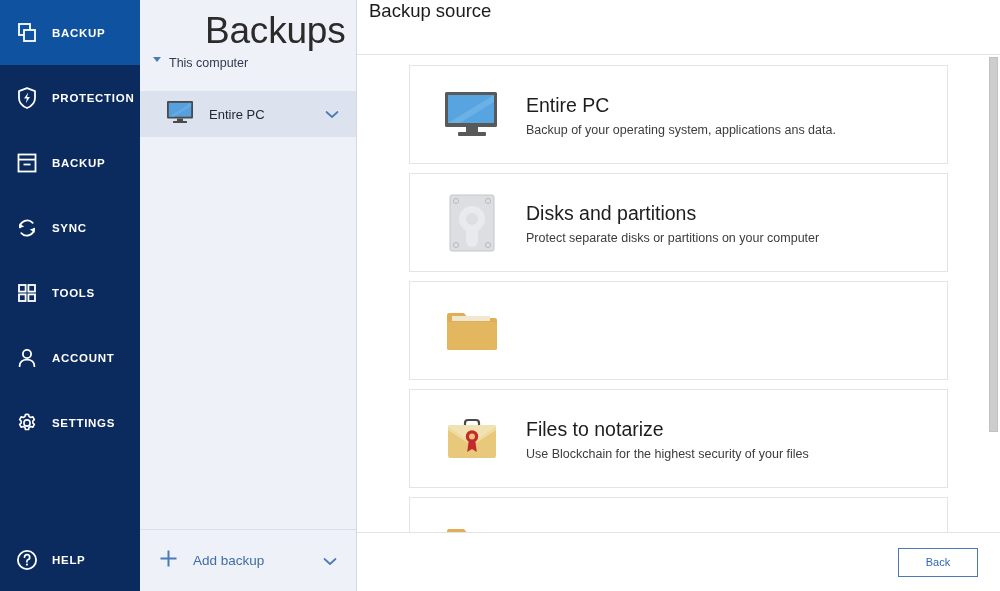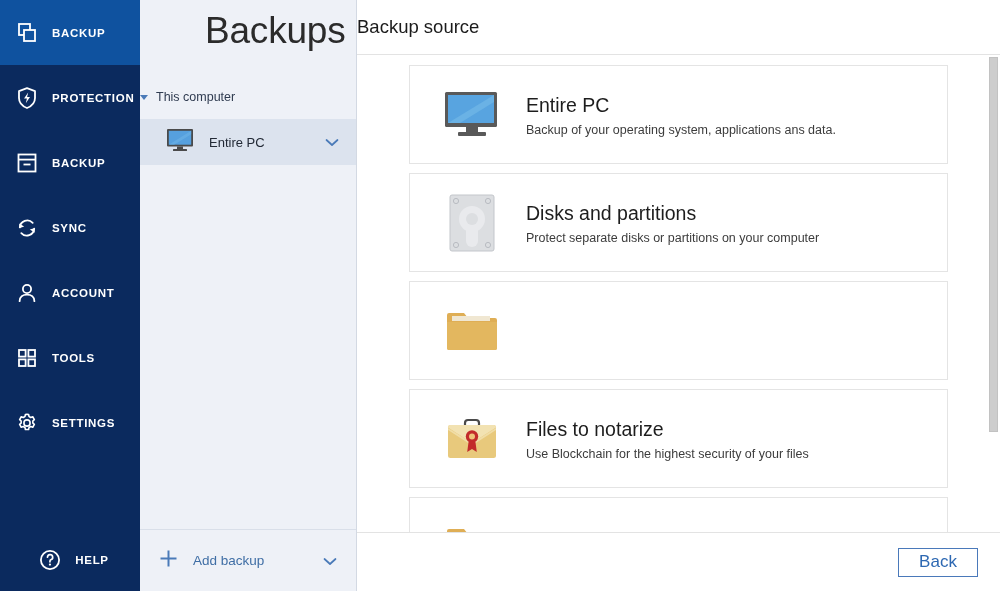--- a/index.html
+++ b/index.html
@@ -42,48 +42,48 @@
   }
   .nav-ico svg { display: block; }
   .nav-label {
     color: #ffffff;
     font-size: 11.5px;
     font-weight: bold;
     letter-spacing: 0.7px;
   }
   .nav-help {
     position: absolute;
-    left: 2px; bottom: 0;
+    left: 12px; bottom: 0;
     width: 140px; height: 62px;
     display: flex; align-items: center;
     padding-left: 0;
     cursor: pointer;
-    justify-content: center;
   }
 
   
   .panel {
     width: 217px; height: 591px;
     flex: 0 0 217px;
     background: #eef1f7;
     border-right: 1px solid #d3d9e3;
     position: relative;
   }
   .panel-title {
     font-size: 37px;
     color: #2b2b2b;
     padding: 10px 0 0 21px;
     font-weight: normal;
     letter-spacing: -0.2px;
     margin-left: 44px;
   }
   .group-row {
-    display: flex; align-items: center;
+    display: flex; align-items: flex-start;
     height: 26px;
-    margin-top: 32px;
+    padding-left: 13px;
+    margin-top: 4px;
     cursor: pointer;
   }
   .tri {
     width: 0; height: 0;
     border-left: 4.5px solid transparent;
     border-right: 4.5px solid transparent;
     border-top: 5px solid #4a7ab8;
     margin-right: 8px;
     margin-top: 1px;
   }
@@ -120,21 +120,22 @@
     flex: 1 1 auto;
     height: 591px;
     position: relative;
     background: #ffffff;
     display: flex;
     flex-direction: column;
   }
   .main-head {
     height: 55px;
     flex: 0 0 55px;
-    display: flex; align-items: center;
+    display: flex; align-items: flex-start;
+    padding-left: 12px;
     border-bottom: 1px solid #e3e3e3;
     background: #fff;
   }
   .main-head h1 {
     font-size: 18.5px;
     font-weight: normal;
     color: #1b1b1b;
   }
   .scrollarea {
     flex: 1 1 auto;
@@ -190,21 +191,21 @@
     border-top: 1px solid #e3e3e3;
     background: #fff;
     display: flex; align-items: center; justify-content: flex-end;
     padding-right: 22px;
   }
   .btn-back {
     width: 80px; height: 29px;
     border: 1px solid #4a79ba;
     background: #fff;
     color: #2d68b2;
-    font-size: 17px;
+    font-size: 11px;
     font-family: "Liberation Sans", sans-serif;
     cursor: pointer;
   }
 </style>
 </head>
 <body>
 
 <div class="app">
 
   <div class="nav">
@@ -249,37 +250,37 @@
             <path d="M5.1 8.4 L5.9 12.9 L10.2 11.5 Z" fill="#fff"></path>
             <path d="M20.9 17.7 L20.1 13.2 L15.8 14.6 Z" fill="#fff"></path>
           </svg>
         </span>
         <span class="nav-label">SYNC</span>
       </div>
 
       <div class="nav-item">
         <span class="nav-ico">
           <svg width="26" height="26" viewBox="0 0 26 26">
-            <circle cx="13" cy="9" r="4.1" fill="none" stroke="#fff" stroke-width="1.8"></circle>
-            <path d="M5.6 21.2 c0 -4.3 3.3 -6.6 7.4 -6.6 s7.4 2.3 7.4 6.6" fill="none" stroke="#fff" stroke-width="1.8" stroke-linecap="round"></path>
-          </svg>
-        </span>
-        <span class="nav-label">ACCOUNT</span>
-      </div>
-
-      <div class="nav-item">
-        <span class="nav-ico">
-          <svg width="26" height="26" viewBox="0 0 26 26">
             <rect x="5" y="5" width="6.6" height="6.6" fill="none" stroke="#fff" stroke-width="1.8"></rect>
             <rect x="14.4" y="5" width="6.6" height="6.6" fill="none" stroke="#fff" stroke-width="1.8"></rect>
             <rect x="5" y="14.4" width="6.6" height="6.6" fill="none" stroke="#fff" stroke-width="1.8"></rect>
             <rect x="14.4" y="14.4" width="6.6" height="6.6" fill="none" stroke="#fff" stroke-width="1.8"></rect>
           </svg>
         </span>
         <span class="nav-label">TOOLS</span>
+      </div>
+
+      <div class="nav-item">
+        <span class="nav-ico">
+          <svg width="26" height="26" viewBox="0 0 26 26">
+            <circle cx="13" cy="9" r="4.1" fill="none" stroke="#fff" stroke-width="1.8"></circle>
+            <path d="M5.6 21.2 c0 -4.3 3.3 -6.6 7.4 -6.6 s7.4 2.3 7.4 6.6" fill="none" stroke="#fff" stroke-width="1.8" stroke-linecap="round"></path>
+          </svg>
+        </span>
+        <span class="nav-label">ACCOUNT</span>
       </div>
 
       <div class="nav-item">
         <span class="nav-ico">
           <svg width="26" height="26" viewBox="0 0 26 26">
             <path d="M13 4.2 l1.6 .25 .45 2.1 a6.6 6.6 0 0 1 1.7 1 l2 -.8 1.6 2.8 -1.55 1.45 a6.6 6.6 0 0 1 0 2 l1.55 1.45 -1.6 2.8 -2 -.8 a6.6 6.6 0 0 1 -1.7 1 l-.45 2.1 h-3.2 l-.45 -2.1 a6.6 6.6 0 0 1 -1.7 -1 l-2 .8 -1.6 -2.8 1.55 -1.45 a6.6 6.6 0 0 1 0 -2 L5.65 9.55 l1.6 -2.8 2 .8 a6.6 6.6 0 0 1 1.7 -1 l.45 -2.1 Z" fill="none" stroke="#fff" stroke-width="1.6" stroke-linejoin="round"></path>
             <circle cx="13" cy="13" r="3.1" fill="none" stroke="#fff" stroke-width="1.6"></circle>
           </svg>
         </span>
         <span class="nav-label">SETTINGS</span>

